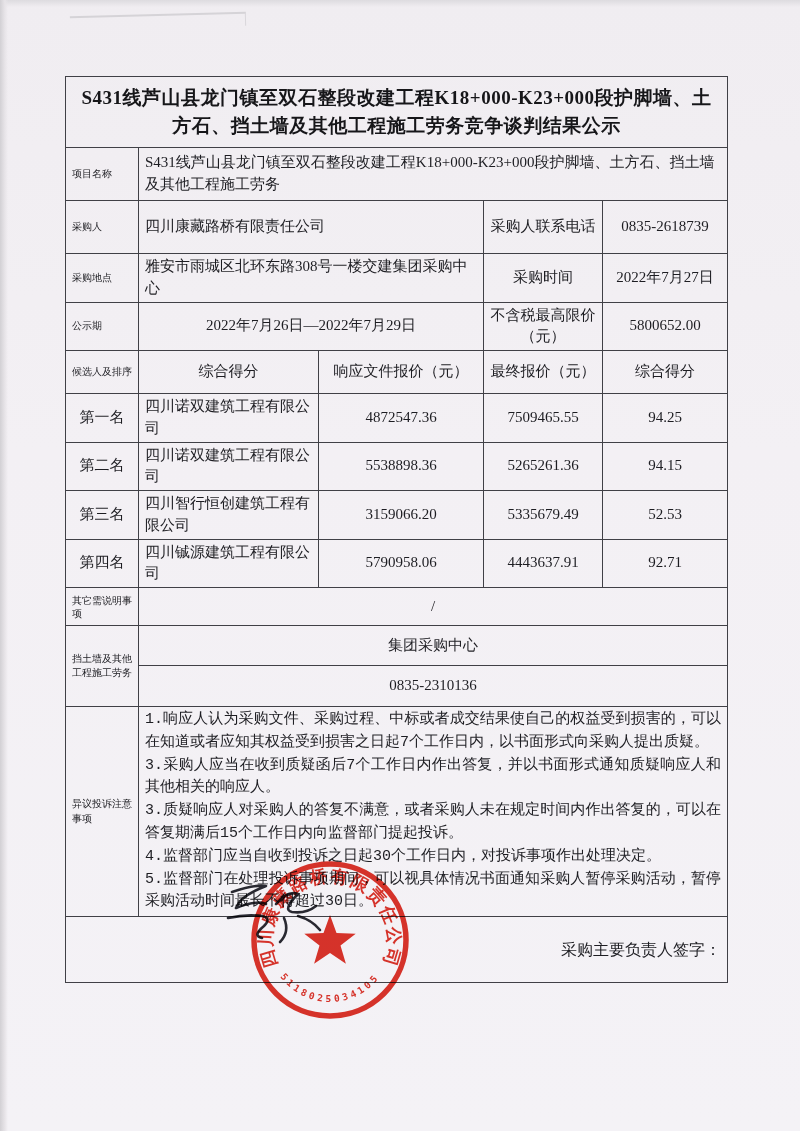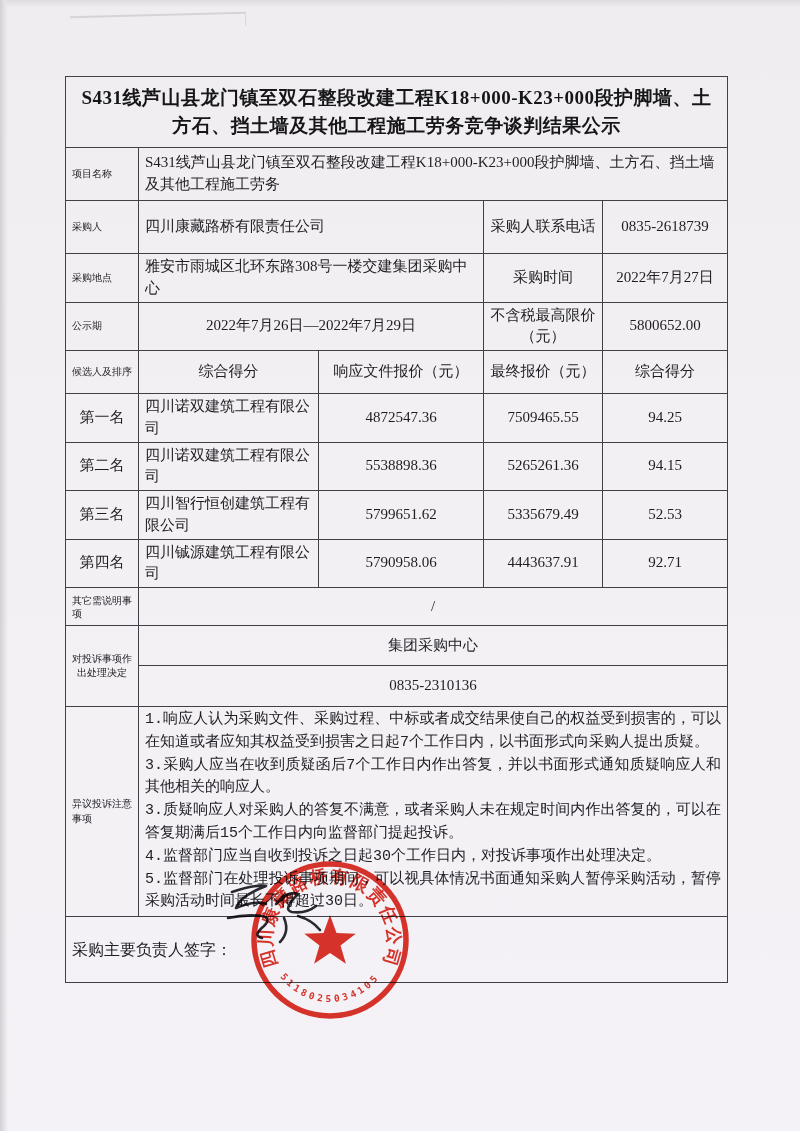--- a/index.html
+++ b/index.html
@@ -43,21 +43,21 @@
     margin-top:24px;
   }
   td.title-cell {
     font-size:19px; font-weight:bold; text-align:center;
     line-height:1.6; letter-spacing:0.5px; color:#161619;
   }
   td.c { text-align:center; }
   td.lbl { font-size:10px; }
   .obj-item { line-height:1.52; text-align:justify;font-family:Liberation Mono, monospace; }
   td.obj-cell { padding:6px 8px; }
-  td.sig-cell { font-size:16px; padding-left:8px; }
+  td.sig-cell { font-size:16px; padding-left:8px;text-align:right; }
   .stamp {
     position:absolute; left:246px; top:856px; width:168px; height:168px;
     mix-blend-mode:multiply; opacity:0.92;
     pointer-events:none;
   }
   .signature {
     position:absolute; left:218px; top:874px; width:130px; height:78px;
     mix-blend-mode:multiply;
     pointer-events:none;
   }
@@ -128,39 +128,39 @@
     <tr style="height:45px">
       <td class="c">第二名</td>
       <td>四川诺双建筑工程有限公司</td>
       <td class="c">5538898.36</td>
       <td class="c">5265261.36</td>
       <td class="c">94.15</td>
     </tr>
     <tr style="height:46px">
       <td class="c">第三名</td>
       <td>四川智行恒创建筑工程有限公司</td>
-      <td class="c">5799651.62</td>
+      <td class="c">3159066.20</td>
       <td class="c">5335679.49</td>
       <td class="c">52.53</td>
     </tr>
     <tr style="height:46px">
       <td class="c">第四名</td>
       <td>四川铖源建筑工程有限公司</td>
       <td class="c">5790958.06</td>
       <td class="c">4443637.91</td>
       <td class="c">92.71</td>
     </tr>
 
     <tr style="height:38px">
       <td class="lbl" style="line-height:1.3">其它需说明事项</td>
       <td colspan="4" class="c">/</td>
     </tr>
 
     <tr style="height:40px">
-      <td class="lbl c" rowspan="2" style="line-height:1.45">对投诉事项作出处理决定</td>
+      <td class="lbl c" rowspan="2" style="line-height:1.45">挡土墙及其他工程施工劳务</td>
       <td colspan="4" class="c">集团采购中心</td>
     </tr>
     <tr style="height:41px">
       <td colspan="4" class="c">0835-2310136</td>
     </tr>
 
     <tr style="height:197px">
       <td class="lbl">异议投诉注意事项</td>
       <td colspan="4" class="obj-cell">
         <div class="obj-item">1.响应人认为采购文件、采购过程、中标或者成交结果使自己的权益受到损害的，可以在知道或者应知其权益受到损害之日起7个工作日内，以书面形式向采购人提出质疑。</div>

